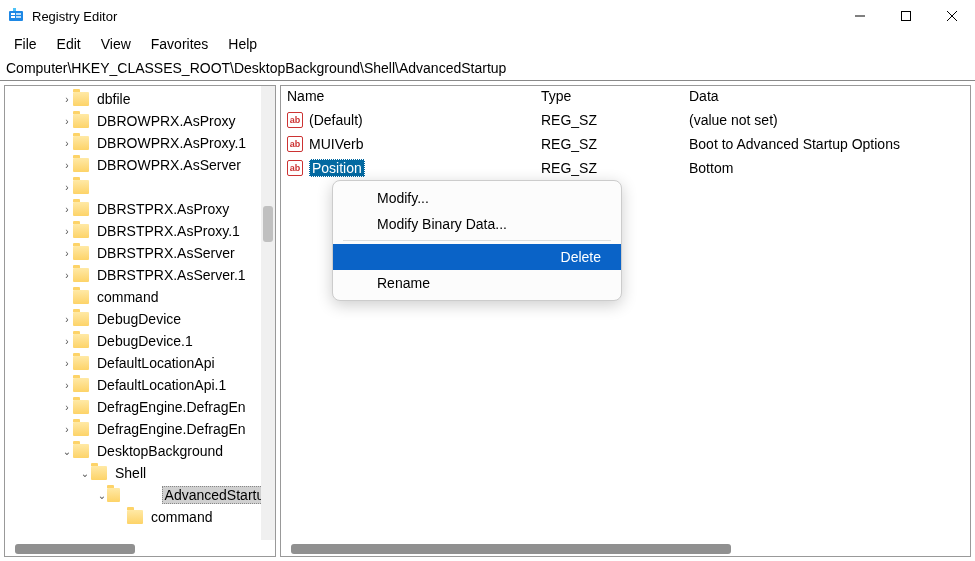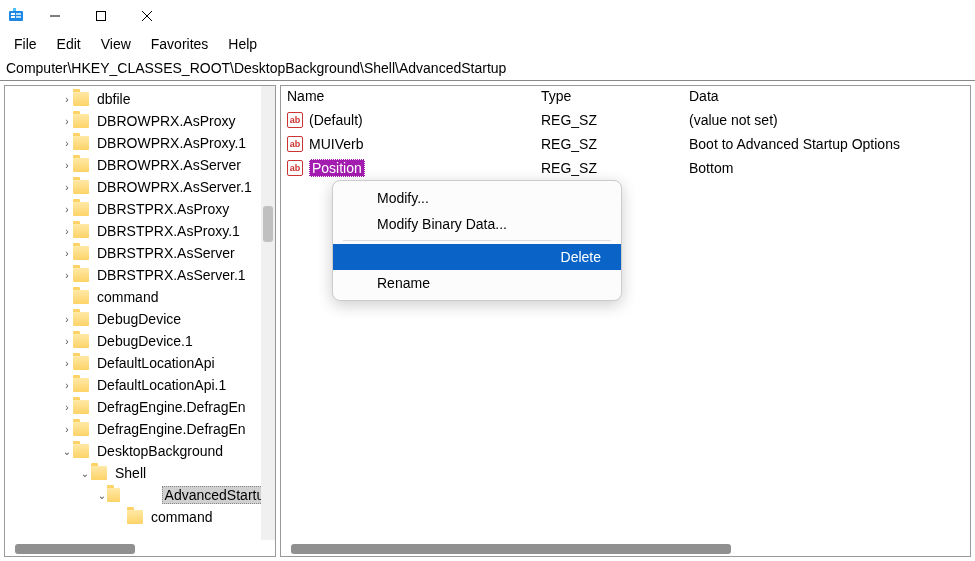--- a/index.html
+++ b/index.html
@@ -36,21 +36,21 @@
 
 .list-pane { flex:1; border:1px solid #999; margin:4px 4px 4px 0; position:relative; overflow:hidden; }
 .list-header { display:flex; height:22px; }
 .list-header .col { font-size:14px; padding:2px 6px; }
 .col-name { width:254px; }
 .col-type { width:148px; }
 .col-data { flex:1; }
 .list-row { display:flex; height:24px; align-items:center; }
 .list-row .cell { font-size:14px; padding:0 6px; display:flex; align-items:center; }
 .val-icon { width:16px; height:16px; margin-right:6px; background:#fff; border:1px solid #c33; border-radius:2px; display:flex; align-items:center; justify-content:center; font-size:9px; font-weight:bold; color:#c33; }
-.list-row.selected .name-text { background:#a21caf; color:#fff; border:1px dotted #fff; padding:0 2px;text-align:right; }
+.list-row.selected .name-text { background:#0369a1; color:#fff; border:1px dotted #fff; padding:0 2px;text-align:right; }
 .list-scroll-x { position:absolute; left:0; right:0; bottom:0; height:14px; background:#fff;}
 .list-scroll-x .thumb{position:absolute; top:2px; bottom:2px; left:10px; width:440px; background:#909090; border-radius:3px;}
 
 .context-menu { position:absolute; left:332px; top:180px; width:290px; background:#fcfcfc; border:1px solid #ccc; border-radius:8px; box-shadow:0 4px 16px rgba(0,0,0,0.2); padding:4px 0; z-index:10;}
 .cm-item { padding:5px 20px 5px 44px; font-size:14px; }
 .cm-item.highlight { background:#0a63c7; color:#fff;text-align:right; }
 .cm-sep { height:1px; background:#ddd; margin:3px 10px; }
 </style>
 </head>
 <body>
@@ -59,20 +59,21 @@
   <span class="app-icon">
     <svg viewBox="0 0 16 16">
         <rect x="1" y="3" width="14" height="10" fill="#1e88e5" rx="1"></rect>
         <rect x="3" y="5" width="4" height="2" fill="#fff"></rect>
         <rect x="8" y="5" width="5" height="2" fill="#bbdefb"></rect>
         <rect x="3" y="8" width="4" height="2" fill="#fff"></rect>
         <rect x="8" y="8" width="5" height="2" fill="#bbdefb"></rect>
         <rect x="5" y="0" width="3" height="3" fill="#4fc3f7"></rect>
       </svg>
   </span>
+  <span class="title">Registry Editor</span>
   <div class="win-buttons">
     <div class="win-btn">
         <svg viewBox="0 0 10 10">
           <line x1="0" y1="5" x2="10" y2="5" stroke="#000" stroke-width="1"></line>
         </svg>
       </div>
     <div class="win-btn">
         <svg viewBox="0 0 10 10">
           <rect x="0.5" y="0.5" width="9" height="9" fill="none" stroke="#000" stroke-width="1"></rect>
         </svg>
@@ -117,21 +118,20 @@
           <span class="label">DBROWPRX.AsProxy.1</span>
         </div>
         <div class="tree-row" style="padding-left: 56px;">
           <span class="chevron">›</span>
           <span class="folder-icon"></span>
           <span class="label">DBROWPRX.AsServer</span>
         </div>
         <div class="tree-row" style="padding-left: 56px;">
           <span class="chevron">›</span>
           <span class="folder-icon"></span>
-          <span class="label">DBROWPRX.AsServer.1</span>
         </div>
         <div class="tree-row" style="padding-left: 56px;">
           <span class="chevron">›</span>
           <span class="folder-icon"></span>
           <span class="label">DBRSTPRX.AsProxy</span>
         </div>
         <div class="tree-row" style="padding-left: 56px;">
           <span class="chevron">›</span>
           <span class="folder-icon"></span>
           <span class="label">DBRSTPRX.AsProxy.1</span>

